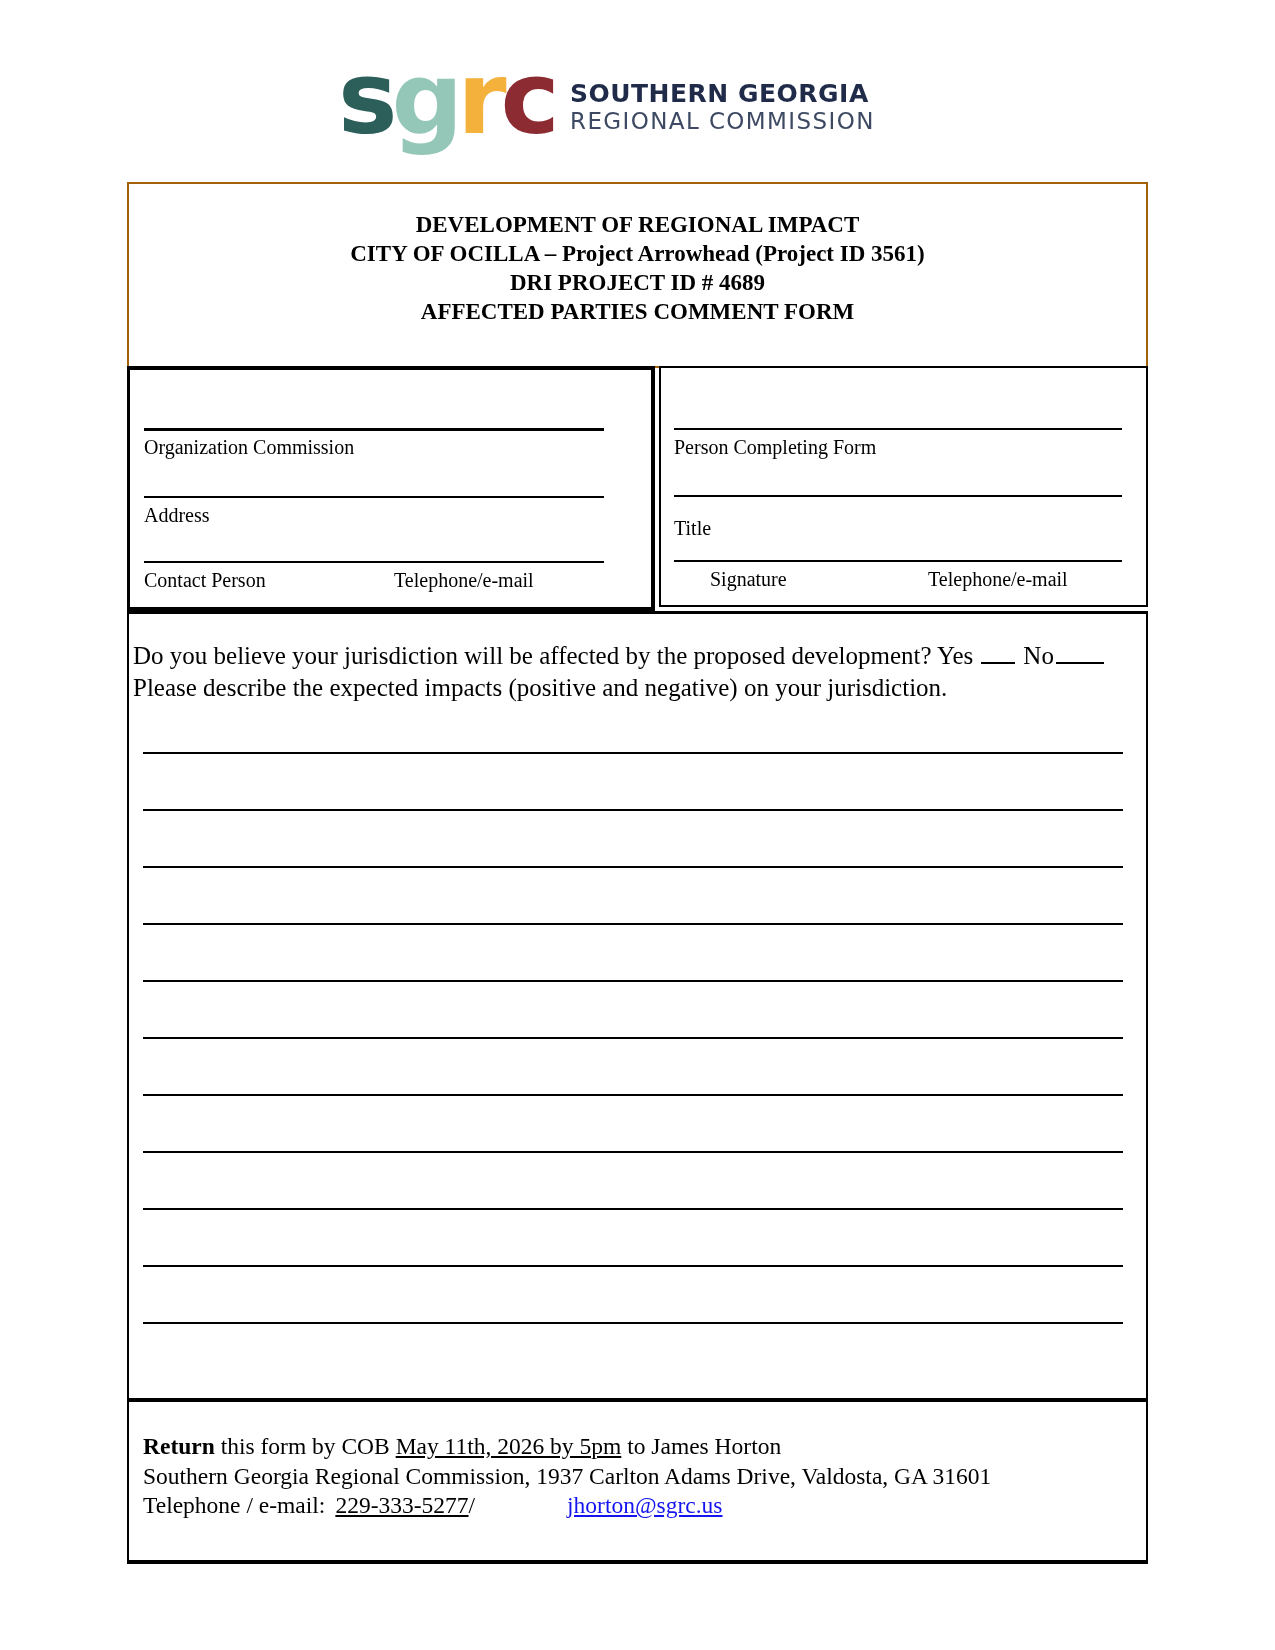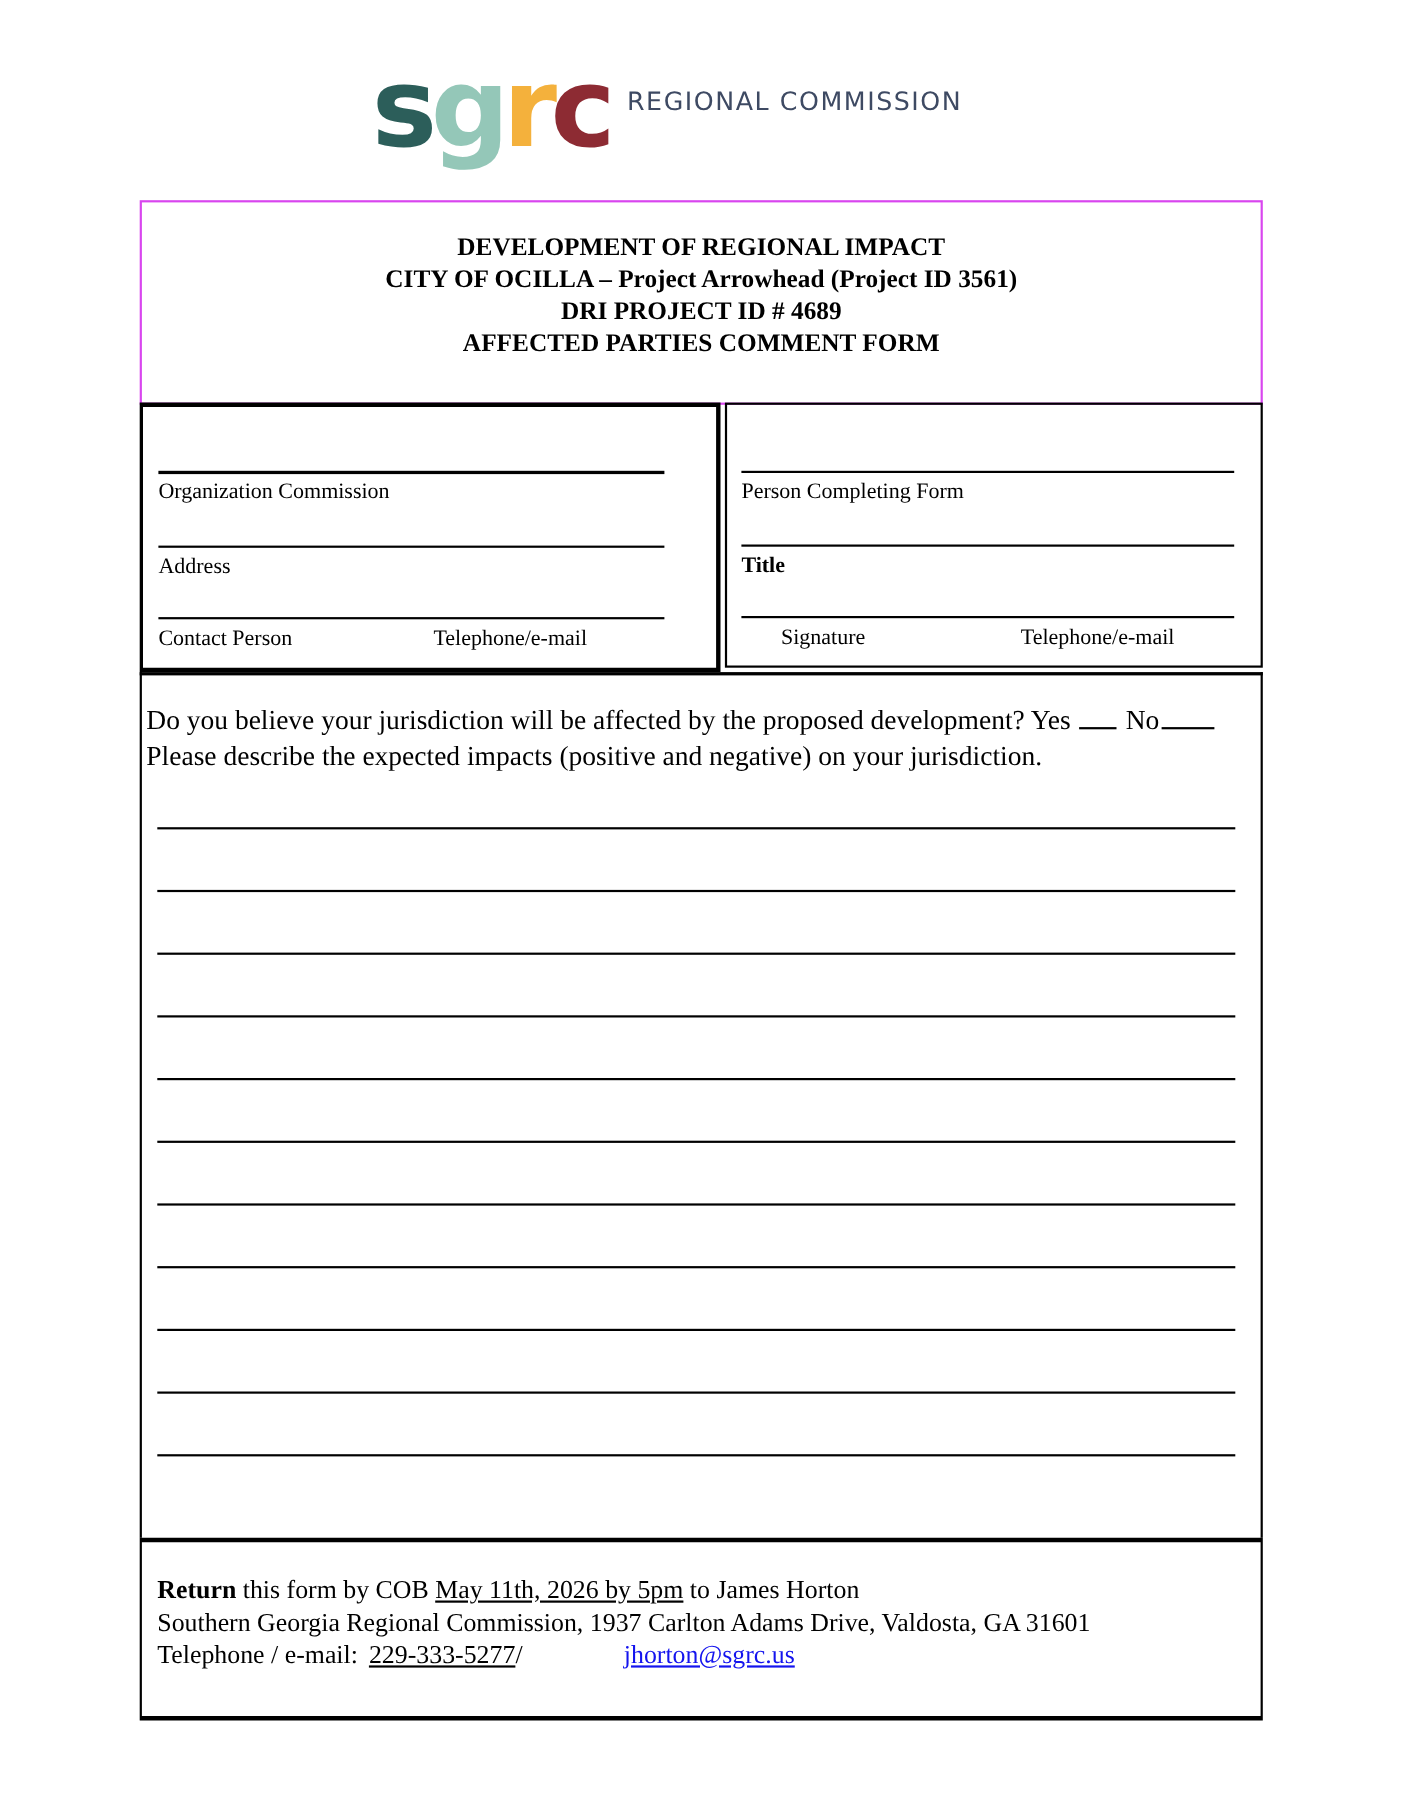--- a/index.html
+++ b/index.html
@@ -7,21 +7,21 @@
   .abs{position:absolute;}
 
   
   .logo{position:absolute;left:338px;top:40px;height:130px;}
   .wordmark{position:absolute;left:0;top:0;font-family:"DejaVu Sans",sans-serif;font-weight:bold;font-size:100px;line-height:118px;letter-spacing:-6px;}
   .logo-name{position:absolute;left:232px;top:40px;font-family:"DejaVu Sans",sans-serif;white-space:nowrap;}
   .logo-name .l1{font-size:25px;font-weight:bold;color:#1F2B49;letter-spacing:.5px;line-height:28px;}
   .logo-name .l2{font-size:23px;font-weight:normal;color:#3E4A63;letter-spacing:1.4px;line-height:27px;}
 
   
-  .title-box{left:127px;top:182px;width:1021px;height:186px;border:2px solid #d946ef;box-sizing:border-box;text-align:center;}
+  .title-box{left:127px;top:182px;width:1021px;height:186px;border:2px solid #a16207;box-sizing:border-box;text-align:center;}
   .title-box .tline{font-size:23px;font-weight:bold;line-height:29px;}
   .title-inner{padding-top:26px;}
 
   .lbox{left:127px;top:366px;width:528px;height:245px;border:4px solid #000;border-left-width:3px;box-sizing:border-box;}
   .rbox{left:659px;top:366px;width:489px;height:241px;border:2px solid #000;box-sizing:border-box;}
   .field-line{position:absolute;height:0;border-top:2px solid #000;}
   .field-line.thick{border-top-width:3px;}
   .field-label{position:absolute;font-size:20px;line-height:22px;white-space:nowrap;}
 
   .comment-box{left:127px;top:611px;width:1021px;height:787px;border:2px solid #000;border-top-width:3px;border-bottom:0;box-sizing:border-box;}
@@ -37,20 +37,21 @@
   .u{text-decoration:underline;}
   .email{text-decoration:underline;margin-left:92px;cursor:pointer;}
   .telnum{margin-left:10px;text-decoration:underline;}
 </style>
 </head>
 <body>
 
 <div class="logo">
   <div class="wordmark"><span style="color: rgb(44, 94, 90);">s</span><span style="color: rgb(148, 199, 184);">g</span><span style="color: rgb(244, 177, 60);">r</span><span style="color: rgb(141, 43, 51);">c</span></div>
   <div class="logo-name">
+    <div class="l1">SOUTHERN GEORGIA</div>
     <div class="l2">REGIONAL COMMISSION</div>
   </div>
 </div>
 
 <div class="abs title-box">
   <div class="title-inner">
     <div class="tline">DEVELOPMENT OF REGIONAL IMPACT</div>
     <div class="tline">CITY OF OCILLA – Project Arrowhead (Project ID 3561)</div>
     <div class="tline">DRI PROJECT ID # 4689</div>
     <div class="tline">AFFECTED PARTIES COMMENT FORM</div>
@@ -67,21 +68,21 @@
   <div class="field-line" style="left:14px;top:191px;width:460px;"></div>
   <div class="field-label" style="left:14px;top:199px;">Contact Person</div>
   <div class="field-label" style="left:264px;top:199px;">Telephone/e-mail</div>
 </div>
 
 <div class="abs rbox">
   <div class="field-line" style="left:13px;top:60px;width:448px;"></div>
   <div class="field-label" style="left:13px;top:68px;">Person Completing Form</div>
 
   <div class="field-line" style="left:13px;top:127px;width:448px;"></div>
-  <div class="field-label" style="left:13px;top:135px;font-weight:bold;">Title</div>
+  <div class="field-label" style="left:13px;top:149px;">Title</div>
 
   <div class="field-line" style="left:13px;top:192px;width:448px;"></div>
   <div class="field-label" style="left:13px;top:200px;margin-left:36px;">Signature</div>
   <div class="field-label" style="left:267px;top:200px;">Telephone/e-mail</div>
 </div>
 
 <div class="abs comment-box">
   <div class="question">
     <span>Do you believe your jurisdiction will be affected by the proposed development? Yes</span><span class="blank yes"></span><span>No</span><span class="blank no"></span><br>
     <span>Please describe the expected impacts (positive and negative) on your jurisdiction.</span>

